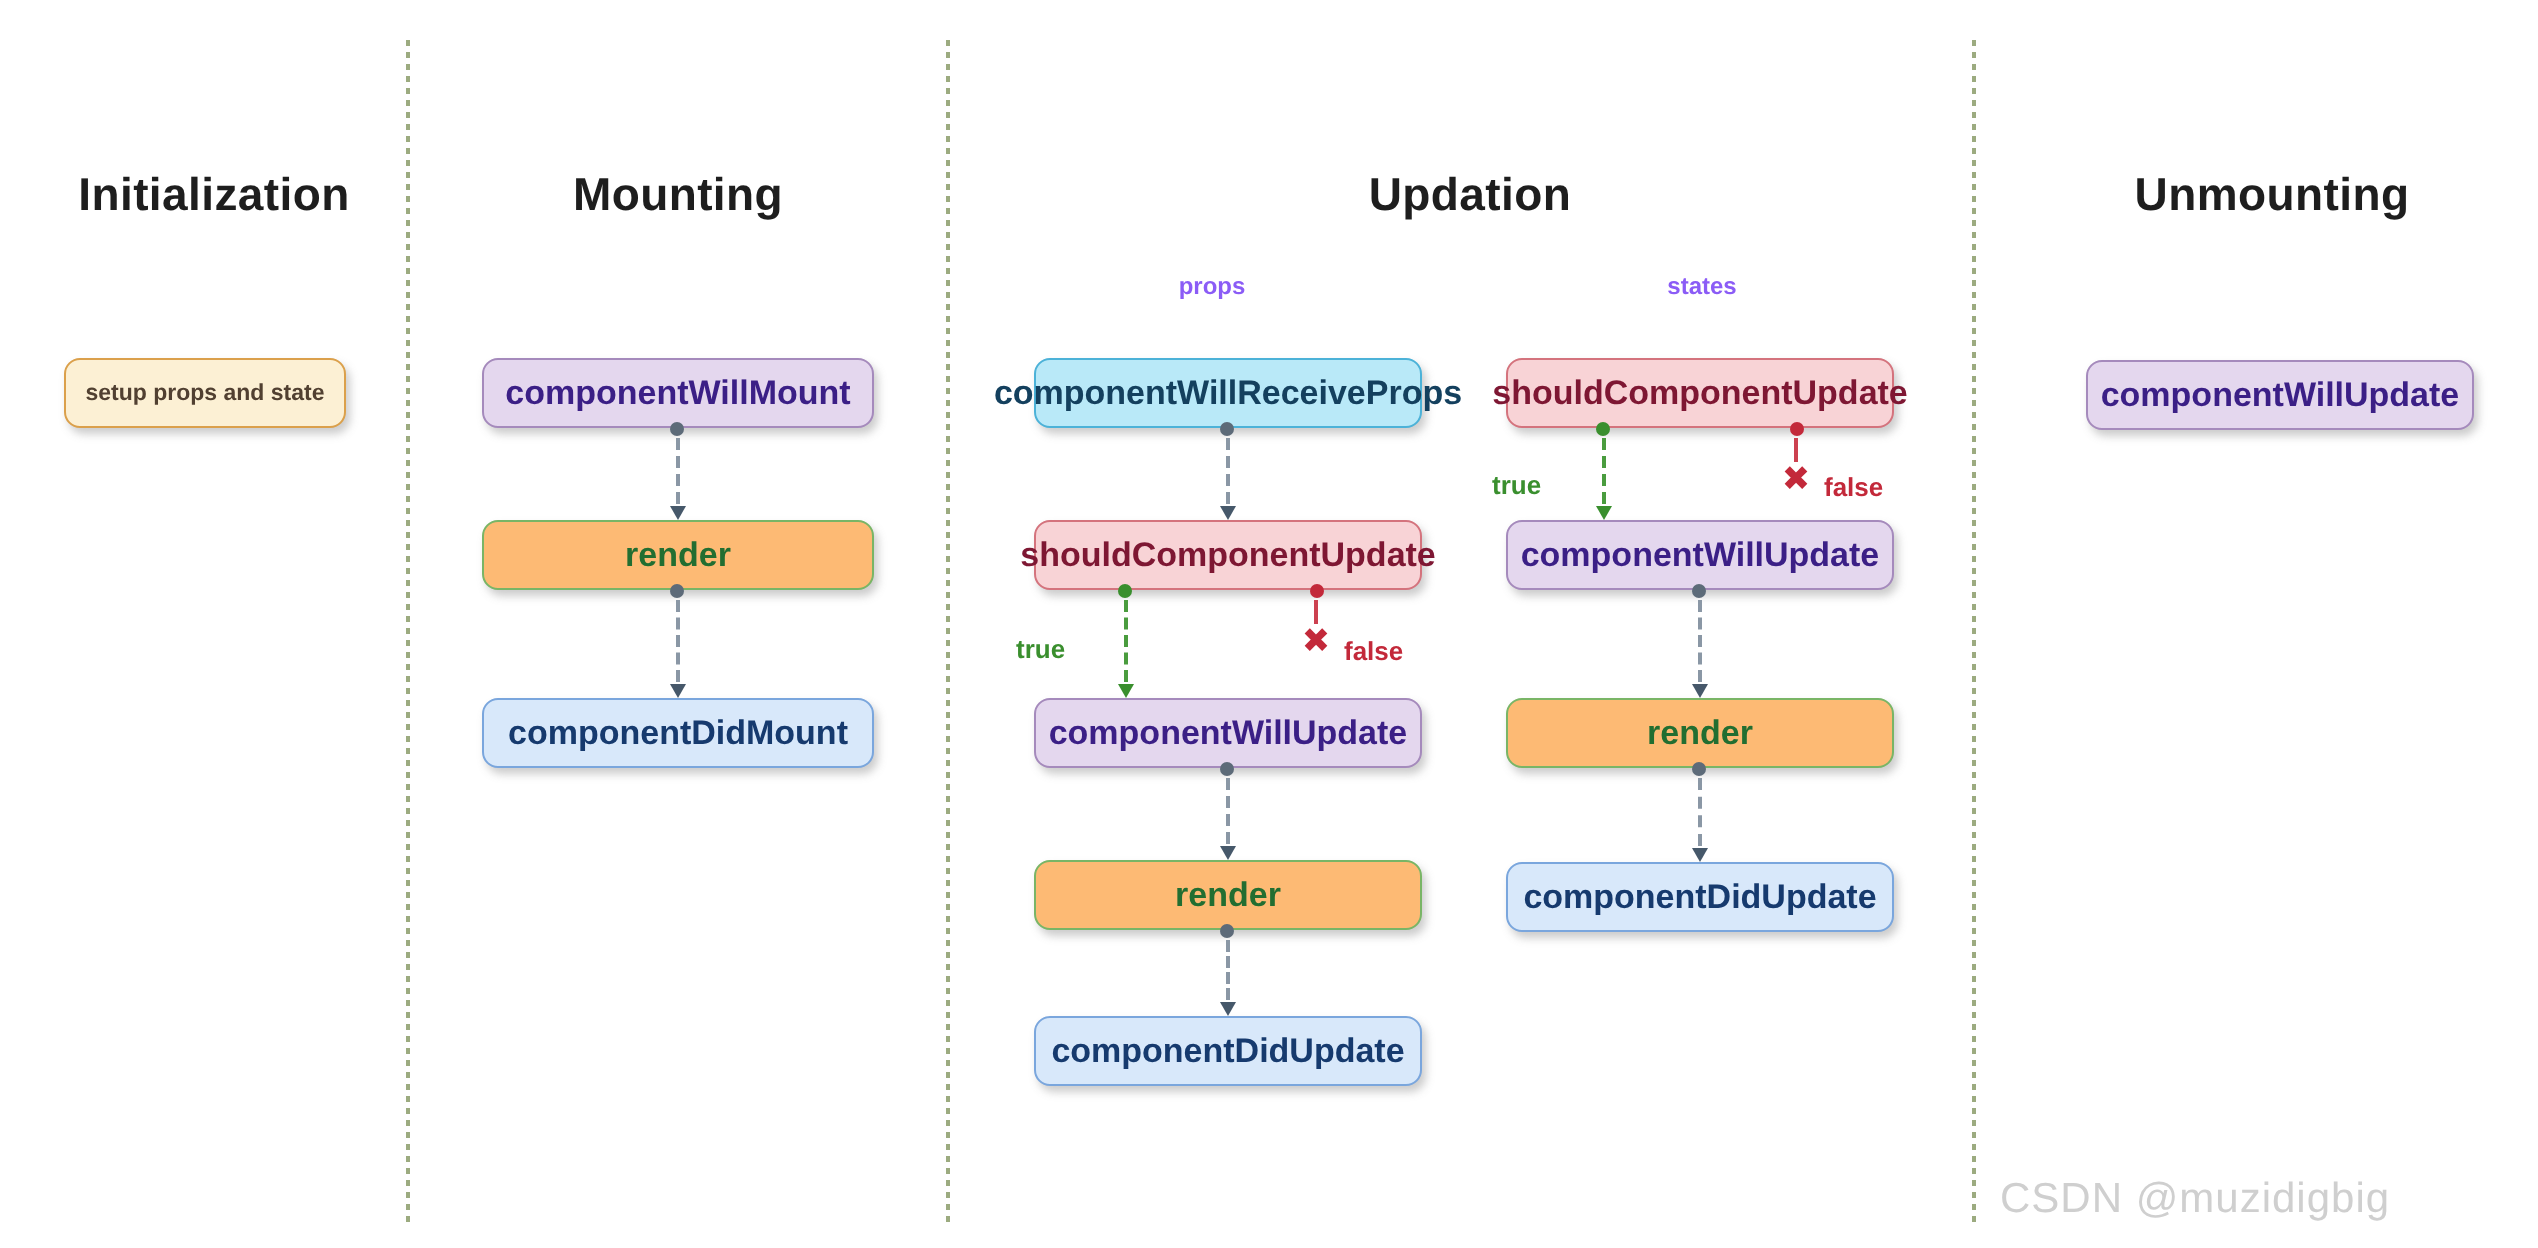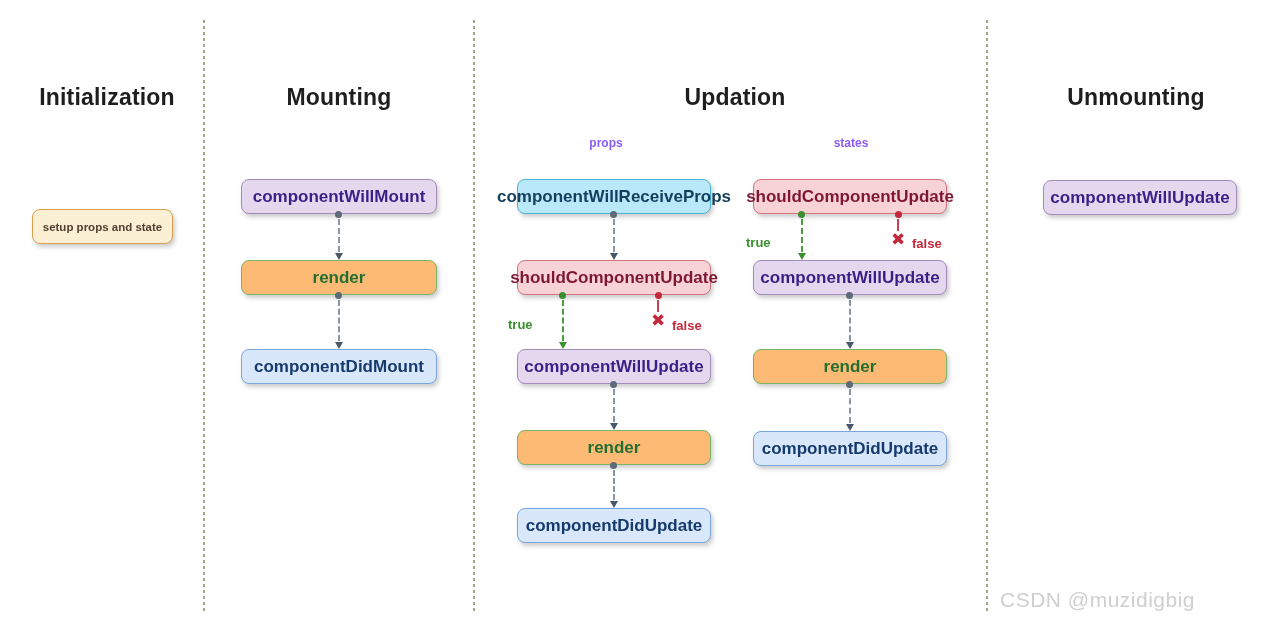--- a/index.html
+++ b/index.html
@@ -20,21 +20,21 @@
     position:absolute;top:136px;width:200px;text-align:center;
     font-size:12px;font-weight:700;color:#8b5cf6;
   }
   .node{
     position:absolute;height:35px;border-radius:8px;border:1.5px solid;
     box-sizing:border-box;display:flex;align-items:center;justify-content:center;
     font-size:17px;font-weight:700;white-space:nowrap;
     box-shadow:2px 3px 4px rgba(110,110,110,.35);
   }
   .node.small{font-size:11.5px;}
-  .t-orange{background:#fcf0d4;border-color:#dba04b;color:#514031;margin-top:30px;}
+  .t-orange{background:#fcf0d4;border-color:#dba04b;color:#514031;}
   .t-purple{background:#e4d7ee;border-color:#a58abc;color:#3b1f86;}
   .t-green {background:#fdba74;border-color:#79b566;color:#226e31;}
   .t-blue  {background:#d8e8fa;border-color:#7aa6dd;color:#163a6e;}
   .t-cyan  {background:#b9e9f8;border-color:#4cb2d8;color:#14405e;}
   .t-red   {background:#f8d3d6;border-color:#d4737d;color:#7e1733;}
   
   .conn{position:absolute;width:9px;display:flex;flex-direction:column;align-items:center;}
   .conn .dot{width:7px;height:7px;border-radius:50%;background:#5d6b79;flex:0 0 auto;}
   .conn .line{flex:1 1 auto;width:0;border-left:2px dashed #8a97a5;margin:1px 0;}
   .conn .head{width:0;height:0;border-left:4.5px solid transparent;border-right:4.5px solid transparent;border-top:7px solid #46586a;flex:0 0 auto;}

